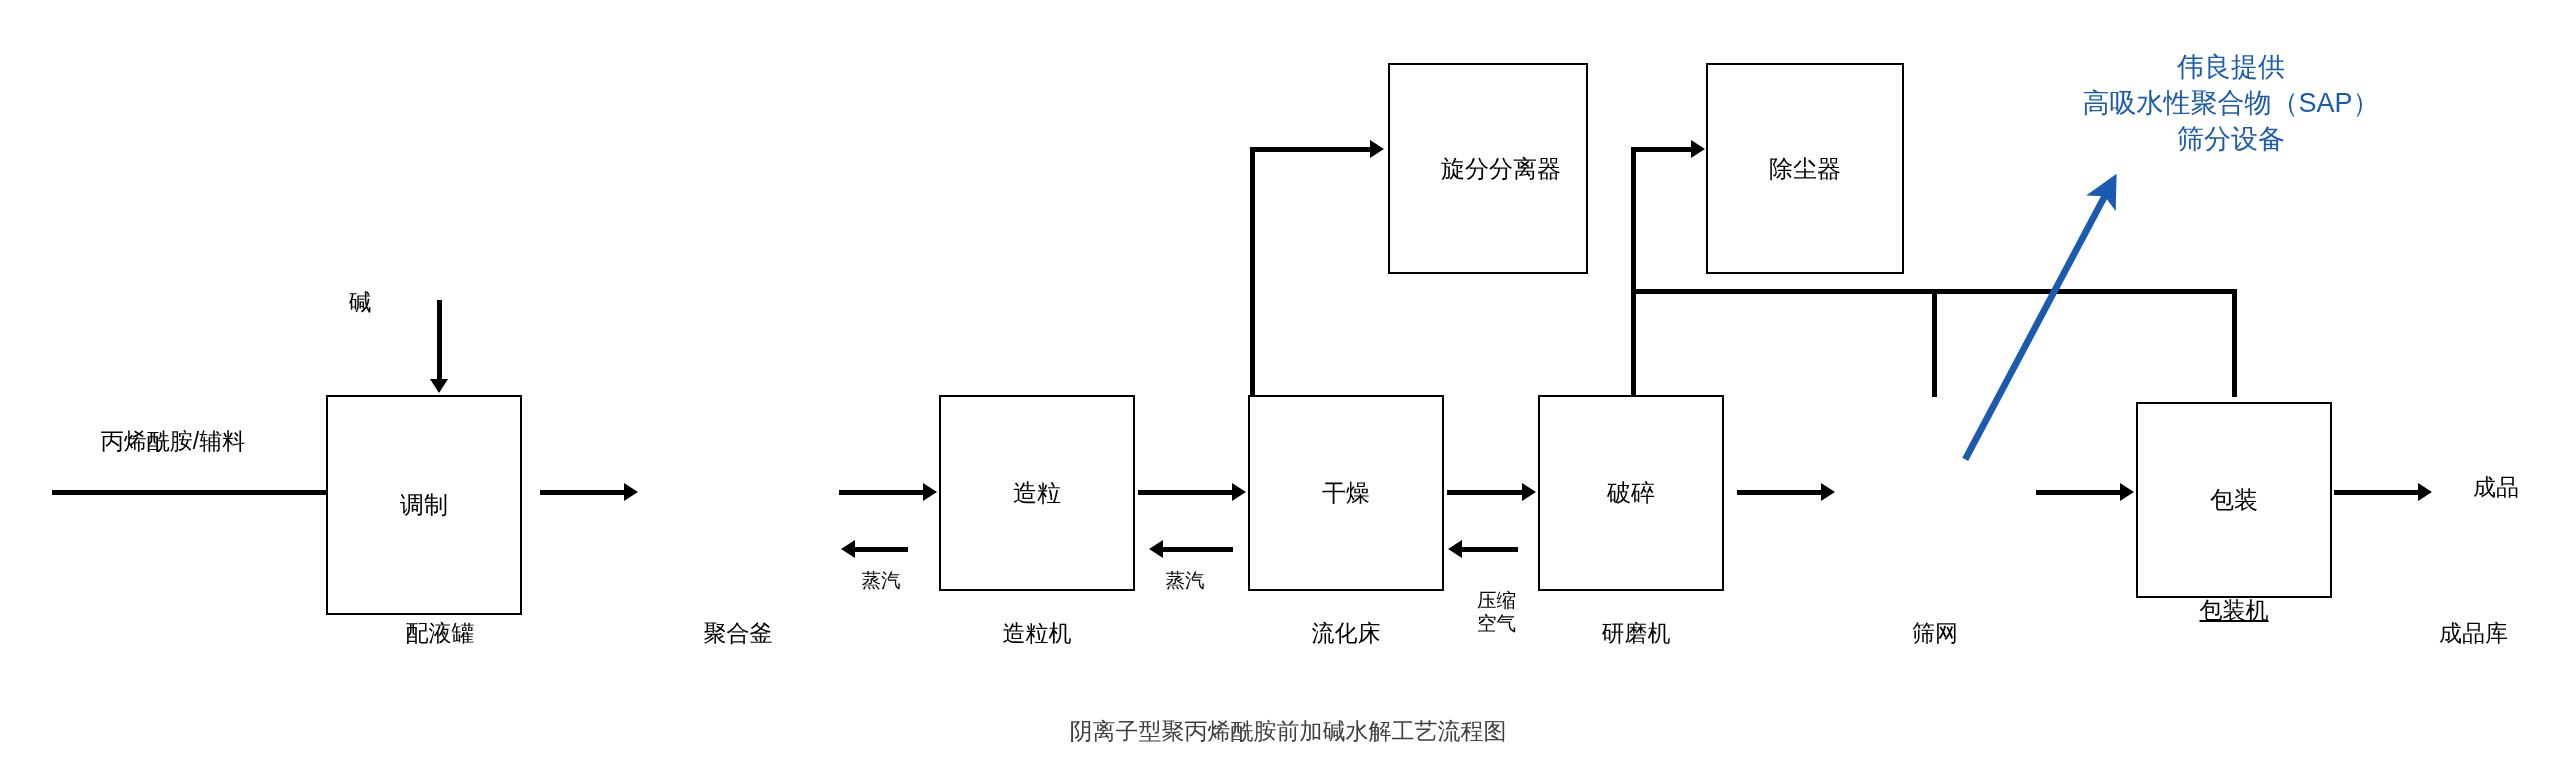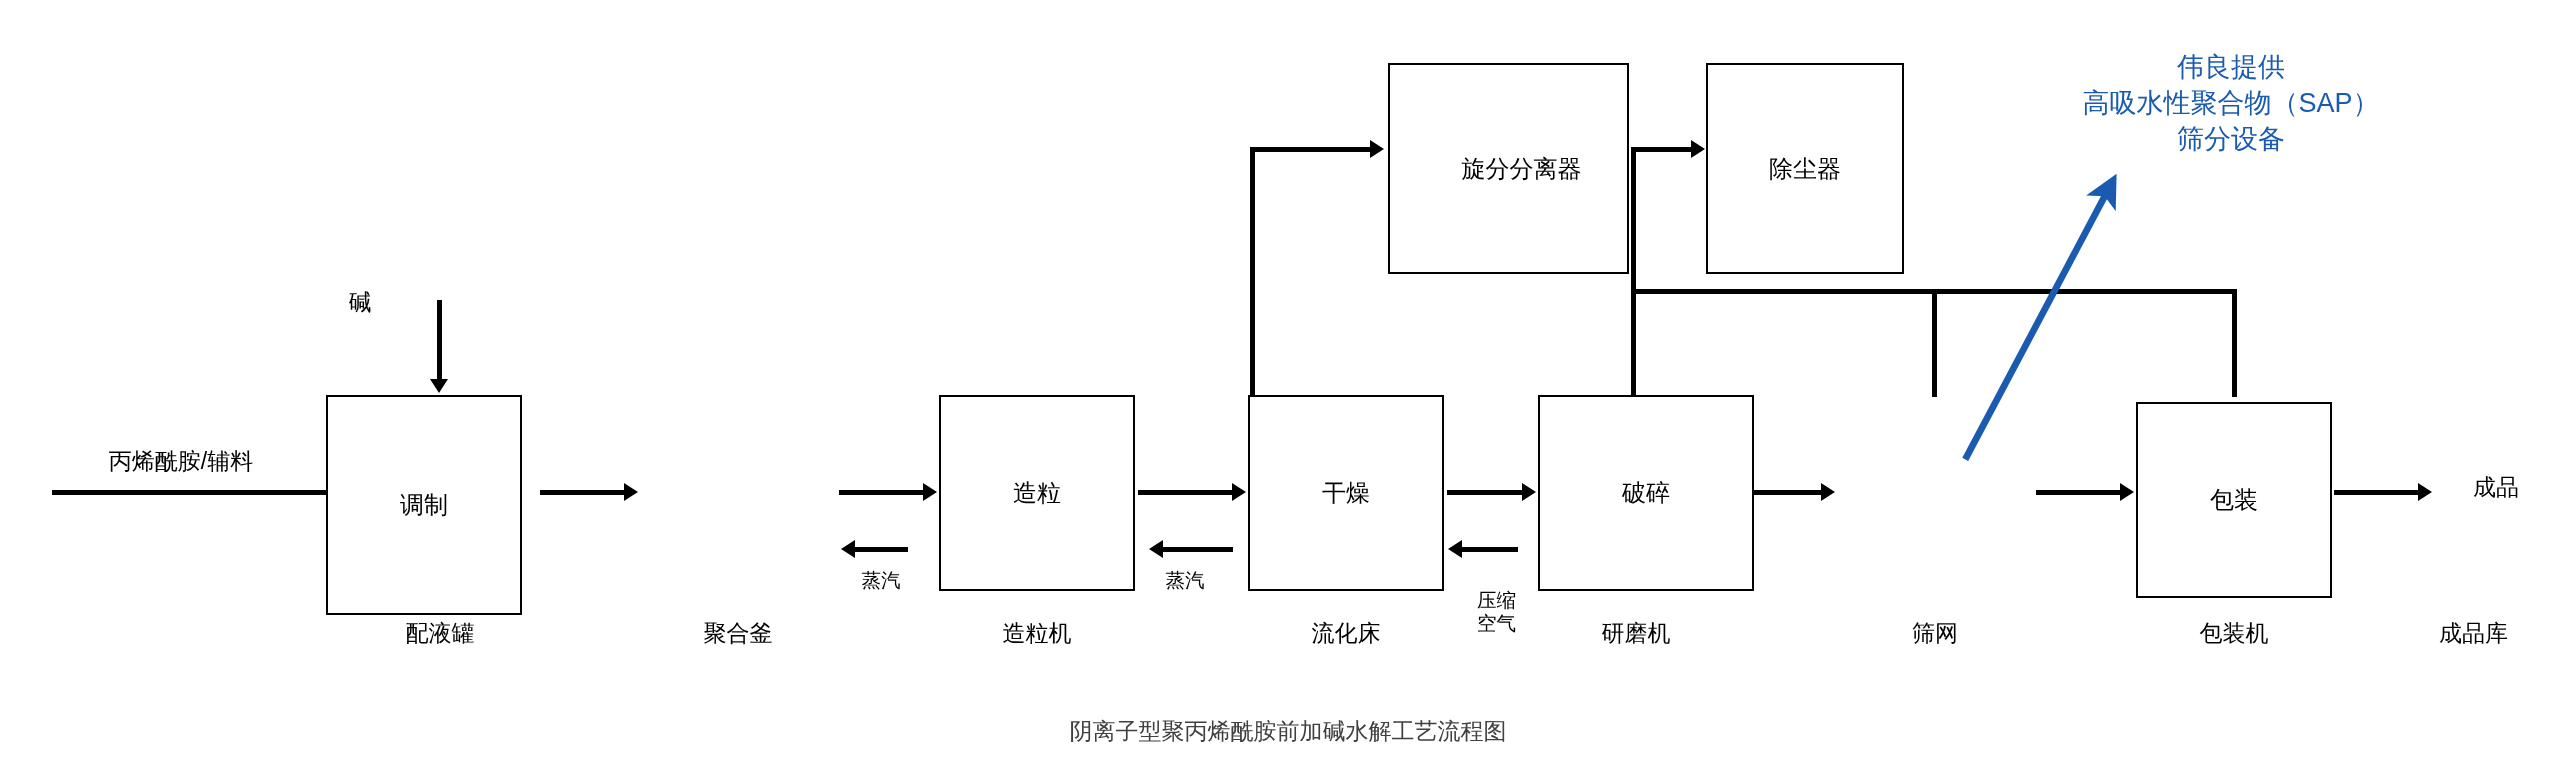--- a/index.html
+++ b/index.html
@@ -115,60 +115,60 @@
     text-align:center;
     white-space:nowrap;
     z-index:5;
   }
 </style>
 </head>
 <body>
 
 <div id="stage">
 
-  <div class="aux-box" style="left:1388px;top:63px;width:241px;height:211px;padding-left:26px;">
+  <div class="aux-box" style="left:1388px;top:63px;width:200px;height:211px;padding-left:26px;">
     <span>旋分分离器</span>
   </div>
 
   <div class="aux-box" style="left:1706px;top:63px;width:198px;height:211px;">
     <span>除尘器</span>
   </div>
 
   <div class="box" style="left:326px;top:395px;width:196px;height:220px;">
     <span>调制</span>
   </div>
 
 
   <div class="box" style="left:939px;top:395px;width:196px;height:196px;">
     <span>造粒</span>
   </div>
 
   <div class="box" style="left:1248px;top:395px;width:196px;height:196px;text-align:center;">
     <span>干燥</span>
   </div>
 
-  <div class="box" style="left:1538px;top:395px;width:216px;height:196px;">
+  <div class="box" style="left:1538px;top:395px;width:186px;height:196px;">
     <span>破碎</span>
   </div>
 
 
   <div class="box" style="left:2136px;top:395px;width:196px;height:196px;margin-top:7px;">
     <span>包装</span>
   </div>
 
   <div class="caption" style="left:342px;top:618px;width:196px;">配液罐</div>
   <div class="caption" style="left:640px;top:618px;width:196px;">聚合釜</div>
   <div class="caption" style="left:939px;top:618px;width:196px;">造粒机</div>
   <div class="caption" style="left:1248px;top:618px;width:196px;">流化床</div>
   <div class="caption" style="left:1538px;top:618px;width:196px;">研磨机</div>
   <div class="caption" style="left:1837px;top:618px;width:196px;">筛网</div>
-  <div class="caption" style="left:2136px;top:618px;width:196px;">包装机</div>
+  <div class="caption" style="left:2136px;top:595px;width:196px;text-decoration:underline;">包装机</div>
   <div class="caption" style="left:2391px;top:618px;width:165px;">成品库</div>
 
-  <div class="stream-label big" style="left:52px;top:428px;width:258px;margin-top:20px;">丙烯酰胺/辅料</div>
+  <div class="stream-label big" style="left:44px;top:428px;width:258px;">丙烯酰胺/辅料</div>
   <div class="arrow-r" style="left:52px;top:490px;width:276px;"></div>
 
   <div class="stream-label big" style="left:319px;top:289px;width:82px;">碱</div>
   <div class="arrow-d" style="left:437px;top:300px;height:80px;"></div>
 
   <div class="arrow-r" style="left:540px;top:490px;width:85px;"></div>
   <div class="arrow-r" style="left:839px;top:490px;width:85px;"></div>
   <div class="arrow-r" style="left:1138px;top:490px;width:95px;"></div>
   <div class="arrow-r" style="left:1447px;top:490px;width:76px;"></div>
   <div class="arrow-r" style="left:1737px;top:490px;width:85px;"></div>

